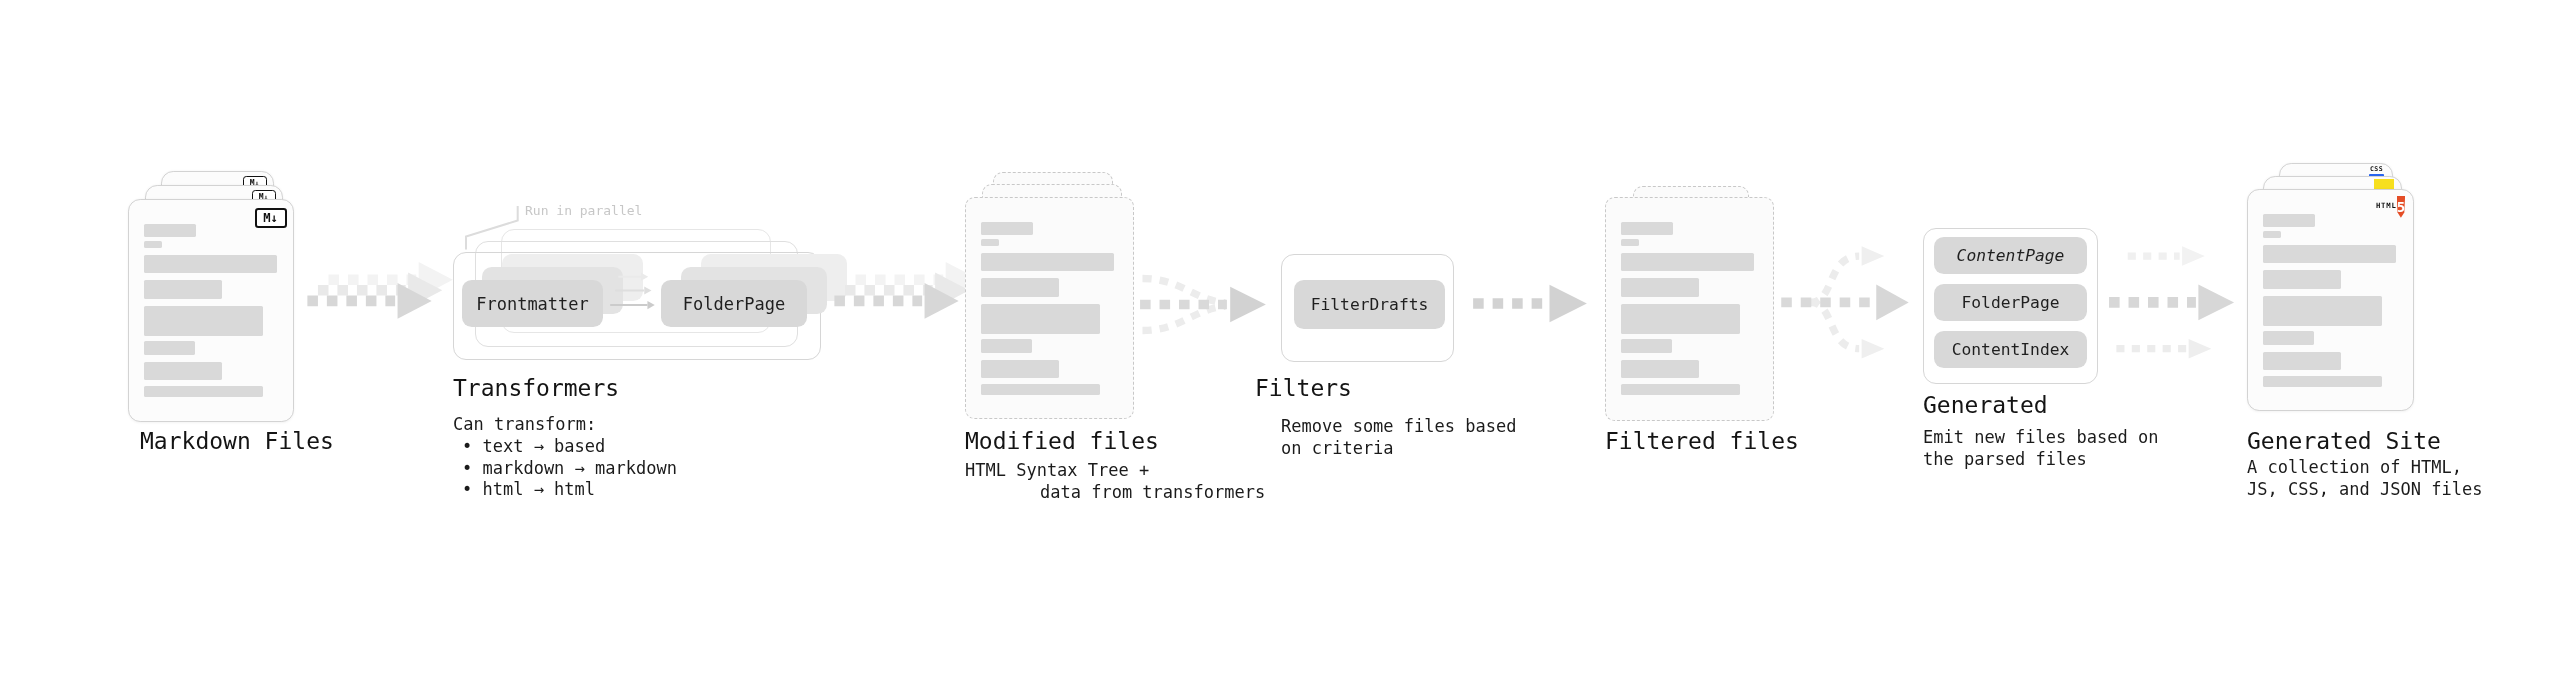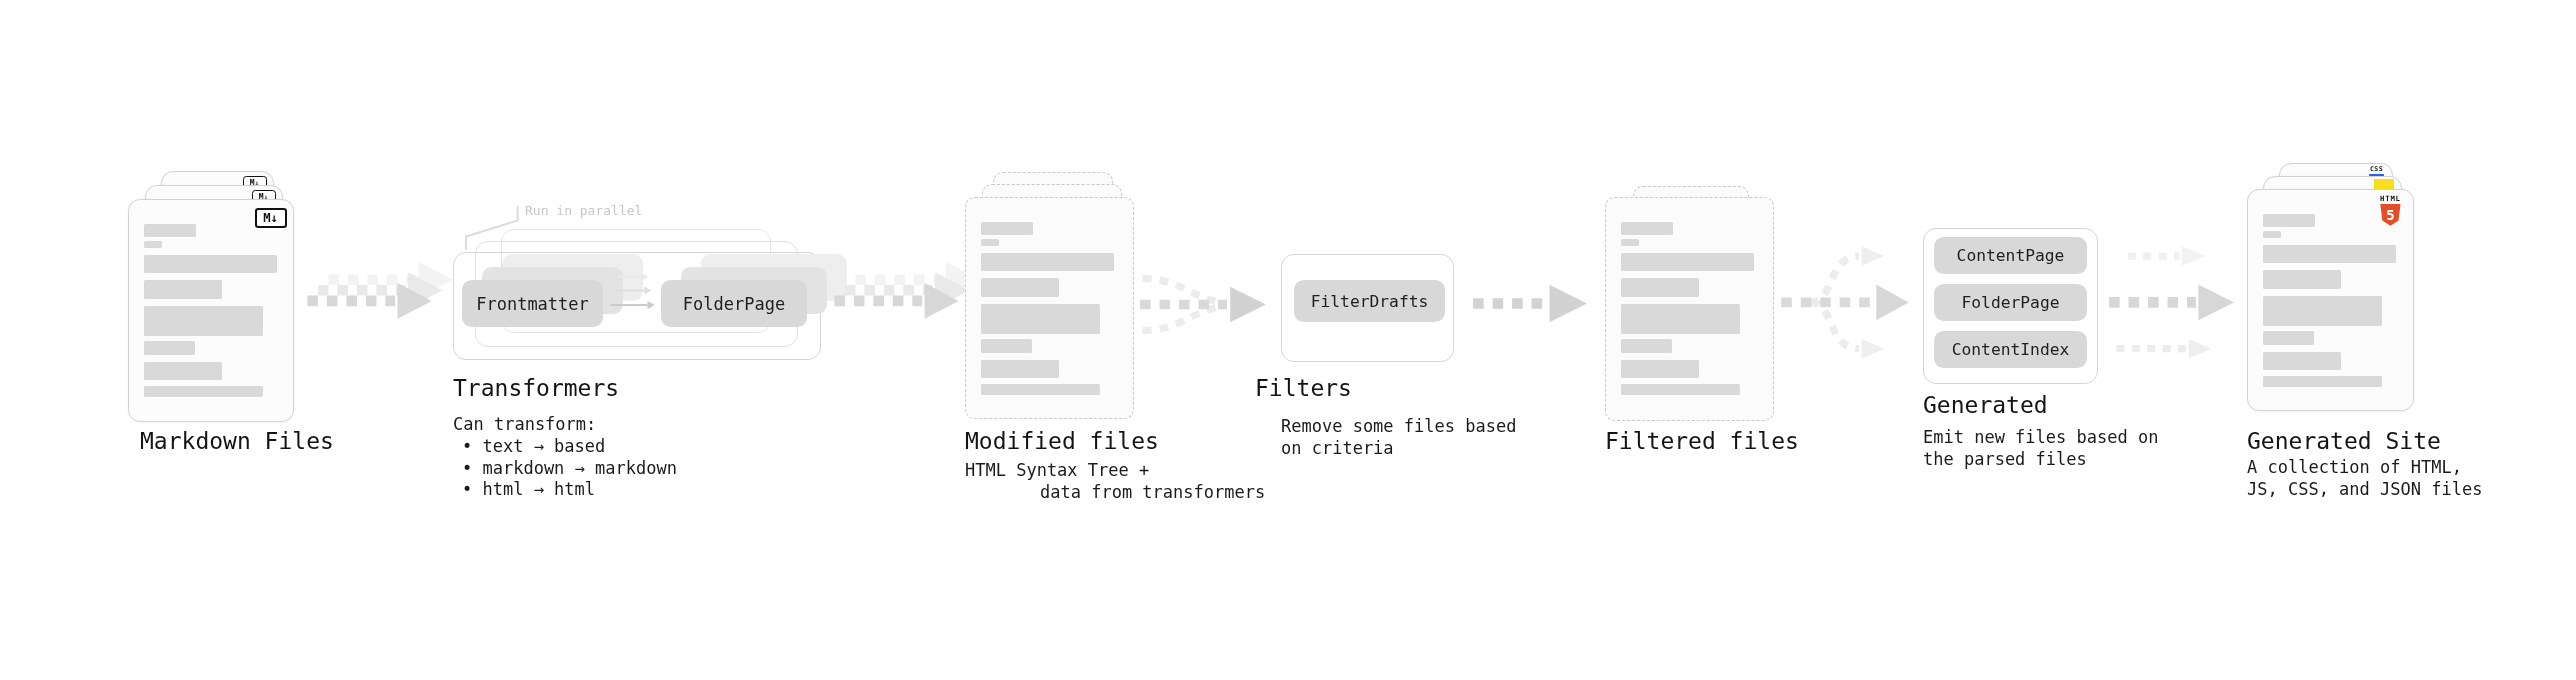--- a/index.html
+++ b/index.html
@@ -30,21 +30,21 @@
   .stage-label{position:absolute;font-size:23px;color:#141414;white-space:pre;}
   .note{position:absolute;font-size:17px;color:#1b1b1b;white-space:pre;}
   .annot{position:absolute;font-size:13px;color:#c7c7c7;white-space:pre;}
   svg{position:absolute;overflow:visible;}
 
   
   .css-badge{position:absolute;top:2.4px;right:6.5px;width:18px;display:flex;flex-direction:column;align-items:center;}
   .css-word{font-size:6.5px;font-weight:700;color:#111;line-height:6.5px;letter-spacing:0.4px;}
   .css-bar{width:14.6px;height:3.3px;background:#2965f1;margin-top:0.8px;border-radius:0.8px;}
   .js-badge{position:absolute;top:2.4px;right:7.3px;width:19.5px;height:10.6px;background:#f7df1e;}
-  .html5-logo{position:absolute;top:4.9px;right:8.1px;width:29px;display:flex;flex-direction:column;align-items:center;}
+  .html5-logo{position:absolute;top:4.9px;right:8.1px;width:29px;display:flex;flex-direction:row;align-items:center;}
   .h5-word{font-size:7.3px;font-weight:700;color:#111;letter-spacing:0.8px;line-height:8.1px;}
   .h5-shield{width:20.3px;height:22px;margin-top:0.8px;background:#e44d26;clip-path:polygon(0 0,100% 0,90% 76%,50% 100%,10% 76%);display:flex;align-items:center;justify-content:center;color:#ffffff;font-size:14px;font-weight:700;}
 </style>
 </head>
 <body>
 
 <div class="canvas">
 
   <div>
     <div class="doc" style="left:161px;top:171px;width:111px;height:57px;">
@@ -156,21 +156,21 @@
 
   <svg style="left:1136px;top:272px;" width="138" height="65" viewBox="0 0 170 80">
     <path d="M8,8 C55,8 70,34 110,38" fill="none" stroke="#ececec" stroke-width="9" stroke-dasharray="11 10"></path>
     <path d="M8,72 C55,72 70,46 110,42" fill="none" stroke="#ececec" stroke-width="9" stroke-dasharray="11 10"></path>
     <line x1="5" y1="40" x2="112" y2="40" stroke="#d9d9d9" stroke-width="12" stroke-dasharray="13 11"></line>
     <polygon points="116,18 160,40 116,62" fill="#d2d2d2"></polygon>
   </svg>
 
   <div>
     <div class="frame" style="left:1281px;top:254px;width:171px;height:106px;"></div>
-    <div class="pill small" style="left:1294px;top:280px;width:151px;height:42px;">FilterDrafts</div>
+    <div class="pill small" style="left:1294px;top:280px;width:151px;height:49px;">FilterDrafts</div>
     <div class="stage-label" style="left:1255px;top:375px;">Filters</div>
     <div class="note" style="left:1281px;top:416px;">Remove some files based</div>
     <div class="note" style="left:1281px;top:438px;">on criteria</div>
   </div>
 
   <svg style="left:1469px;top:271px;" width="122" height="65" viewBox="0 0 150 80">
     <line x1="5" y1="40" x2="96" y2="40" stroke="#d2d2d2" stroke-width="13" stroke-dasharray="13 11"></line>
     <polygon points="99,17 145,40 99,63" fill="#d2d2d2"></polygon>
   </svg>
 
@@ -193,21 +193,21 @@
     <path d="M40,79 C70,79 60,22 100,22" fill="none" stroke="#ececec" stroke-width="9" stroke-dasharray="11 10"></path>
     <polygon points="103,10 131,22 103,34" fill="#efefef"></polygon>
     <path d="M40,79 C70,79 60,136 100,136" fill="none" stroke="#ececec" stroke-width="9" stroke-dasharray="11 10"></path>
     <polygon points="103,124 131,136 103,148" fill="#efefef"></polygon>
     <line x1="4" y1="79" x2="118" y2="79" stroke="#d9d9d9" stroke-width="12" stroke-dasharray="13 11"></line>
     <polygon points="121,57 161,79 121,101" fill="#d7d7d7"></polygon>
   </svg>
 
   <div>
     <div class="frame" style="left:1923px;top:228px;width:173px;height:154px;"></div>
-    <div class="pill small" style="left:1934px;top:237px;width:153px;height:37px;">ContentPage</div>
+    <div class="pill small" style="left:1934px;top:237px;width:153px;height:37px;font-style:italic;">ContentPage</div>
     <div class="pill small" style="left:1934px;top:284px;width:153px;height:37px;">FolderPage</div>
     <div class="pill small" style="left:1934px;top:331px;width:153px;height:37px;">ContentIndex</div>
     <div class="stage-label" style="left:1923px;top:392px;">Generated</div>
     <div class="note" style="left:1923px;top:427px;">Emit new files based on</div>
     <div class="note" style="left:1923px;top:449px;">the parsed files</div>
   </div>
 
   <svg style="left:2105px;top:238px;" width="138" height="132" viewBox="0 0 170 162">
     <g>
       <line x1="28" y1="22" x2="92" y2="22" stroke="#f0f0f0" stroke-width="9" stroke-dasharray="10 9"></line>

